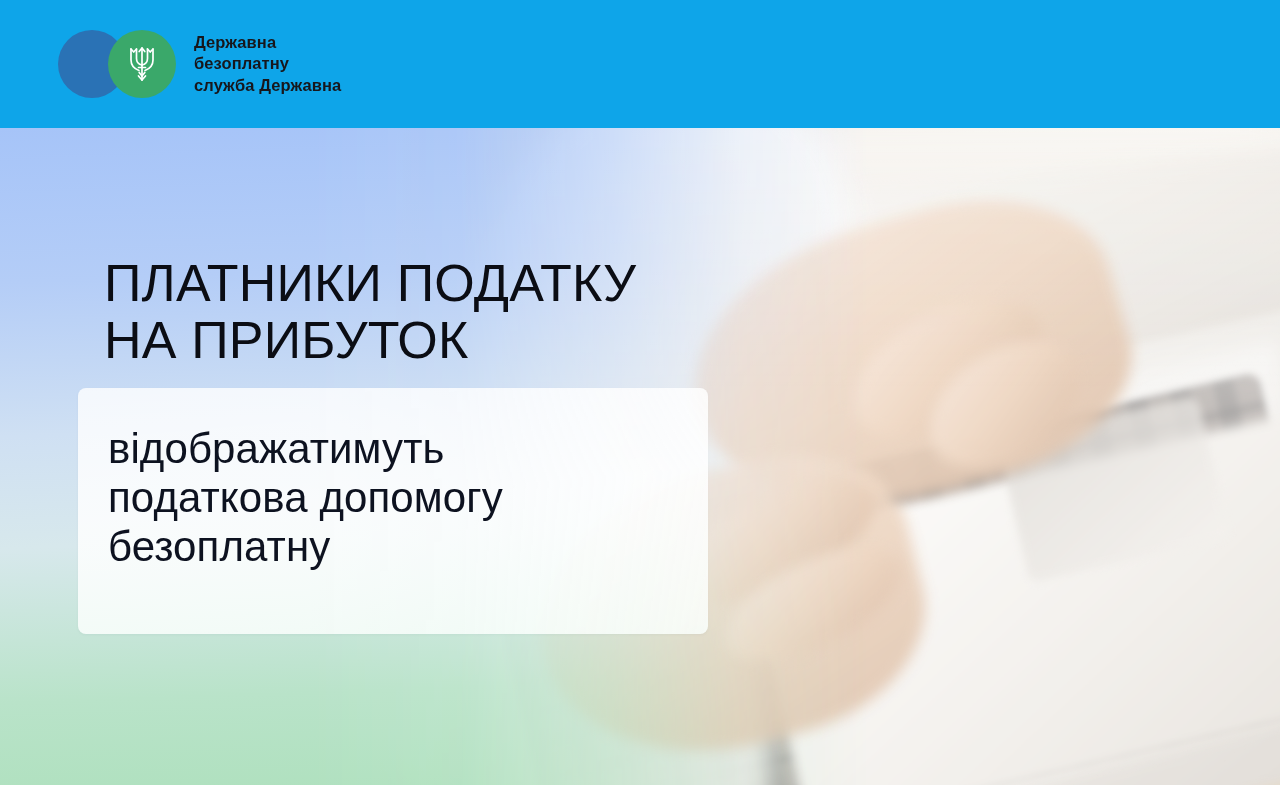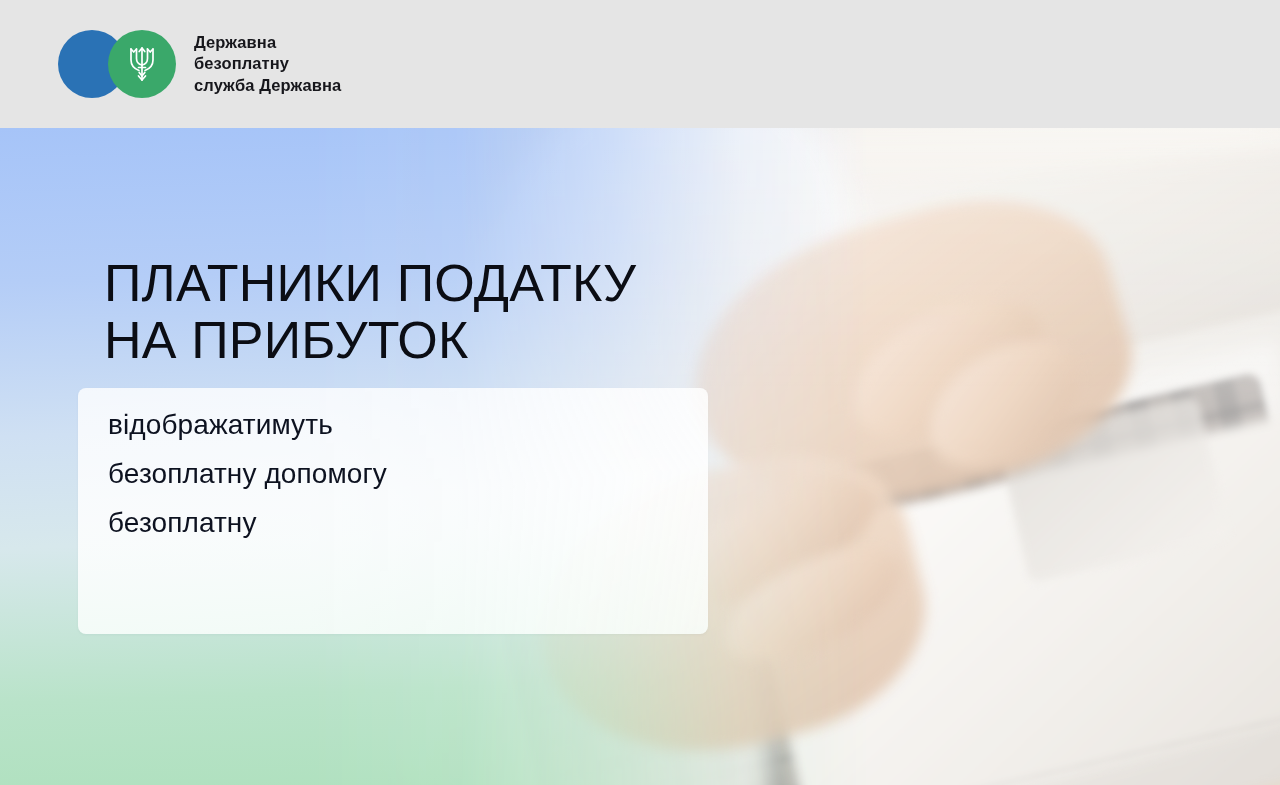--- a/index.html
+++ b/index.html
@@ -20,21 +20,21 @@
     background: #ffffff;
   }
 
   
   .header-band {
     position: absolute;
     left: 0;
     top: 0;
     width: 1280px;
     height: 128px;
-    background: #e5e5e5;
+    background: #0ea5e9;
     z-index: 40;
   }
 
   .logo-lockup {
     position: absolute;
     left: 58px;
     top: 30px;
     display: flex;
     align-items: center;
     height: 68px;
@@ -364,24 +364,24 @@
     background: linear-gradient(175deg,
         rgba(255,255,255,.80) 0%,
         rgba(255,255,255,.86) 45%,
         rgba(250,255,252,.84) 100%);
     box-shadow: 0 1px 3px rgba(60, 80, 90, 0.05);
   }
 
   .message-text {
     position: absolute;
     left: 30px;
-    top: 12px;
+    top: 36px;
     margin: 0;
     color: #0d1220;
-    font-size: 28px;
+    font-size: 42px;
     font-weight: normal;
     line-height: 49px;
     letter-spacing: 0.1px;
     white-space: nowrap;
   }
   .message-text span { display: block; }
 </style>
 </head>
 <body>
 
@@ -414,21 +414,21 @@
   </div>
 
   <h1 class="headline">
     <span>ПЛАТНИКИ ПОДАТКУ</span>
     <span>НА ПРИБУТОК</span>
   </h1>
 
   <div class="message-card">
     <p class="message-text">
       <span>відображатимуть</span>
-      <span>безоплатну допомогу</span>
+      <span>податкова допомогу</span>
       <span>безоплатну</span>
     </p>
   </div>
 
   <div class="header-band">
     <div class="logo-lockup">
       <div class="logo-marks">
         <div class="logo-circle blue"></div>
         <div class="logo-circle green"></div>
         <div class="trident-icon">

